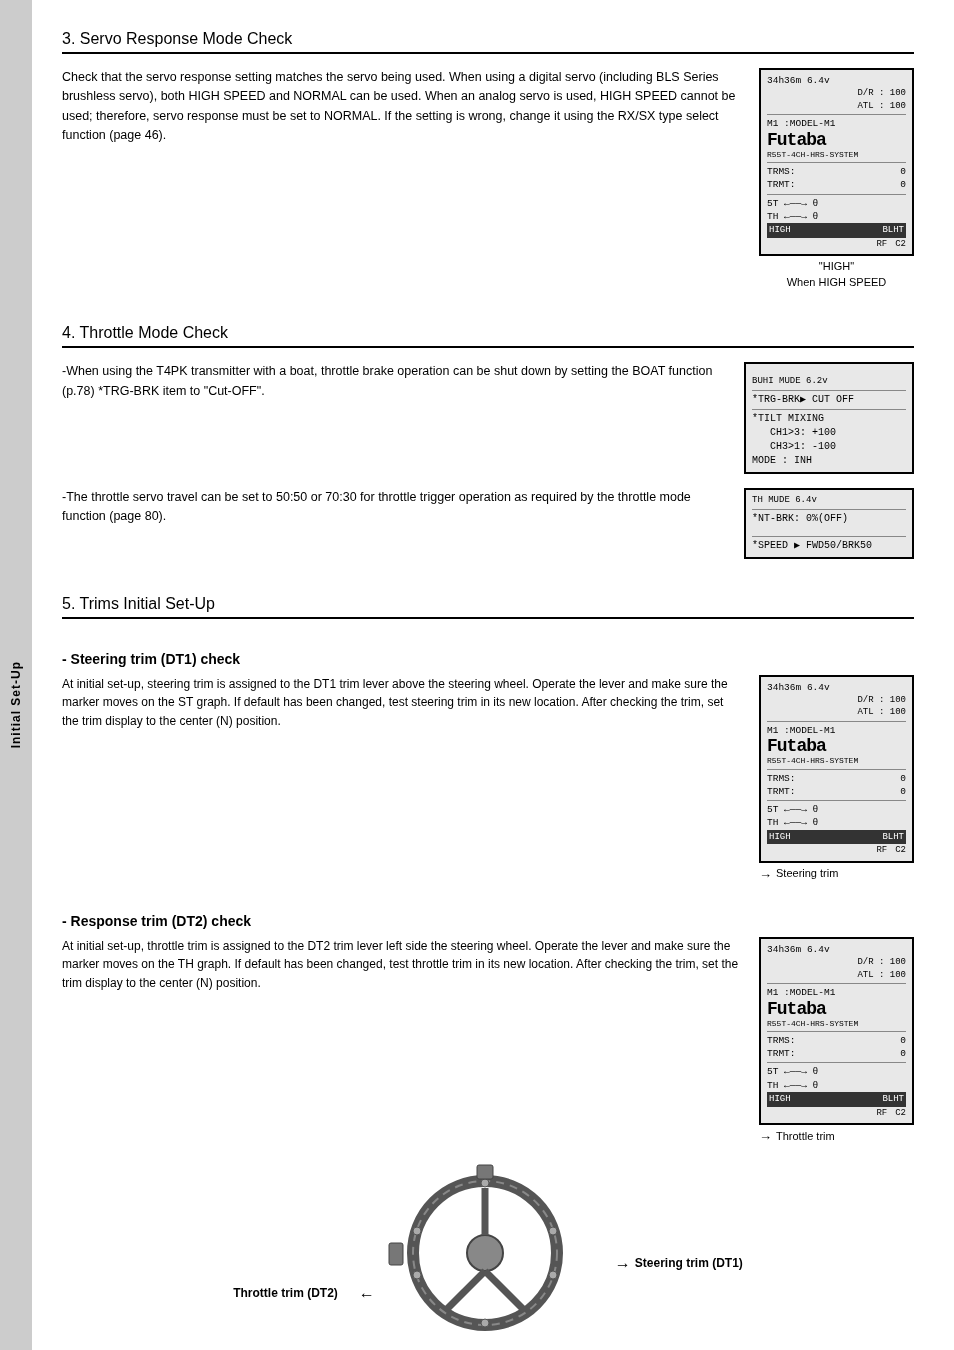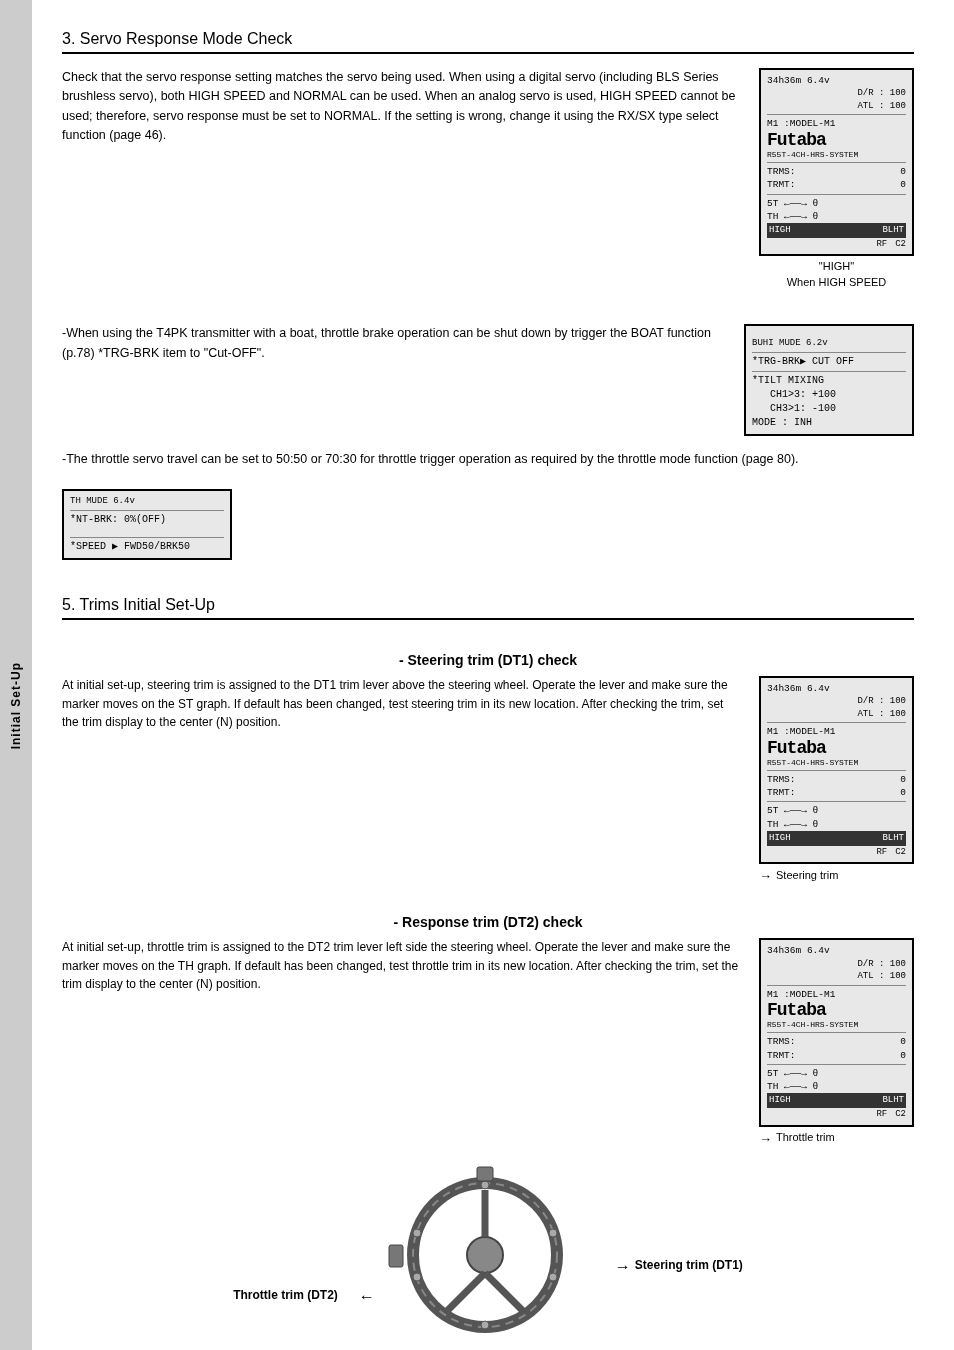--- a/index.html
+++ b/index.html
@@ -106,21 +106,20 @@
       letter-spacing: -1px;
       line-height: 1;
     }
 
     
     .subsection-heading {
       font-size: 14px;
       font-weight: bold;
       margin-bottom: 8px;
       margin-top: 32px;
-      text-align: center;
     }
 
     
     .page-number-box {
       position: absolute;
       bottom: 20px;
       left: 30px;
       background: #aaa;
       color: #000;
       font-size: 16px;
@@ -235,38 +234,39 @@
                 <span>C2</span>
             </div>
           </div>
           <div class="lcd-caption">"HIGH"</div>
           <div class="lcd-caption">When HIGH SPEED</div>
         </div>
       </div>
     </div>
 
     <div class="section">
+      <div class="section-heading">4. Throttle Mode Check</div>
 
       <div class="section-row">
-        <div class="section-text">-When using the T4PK transmitter with a boat, throttle brake operation can be shut down by trigger the BOAT function (p.78) *TRG-BRK item to "Cut-OFF".</div>
+        <div class="section-text">-When using the T4PK transmitter with a boat, throttle brake operation can be shut down by setting the BOAT function (p.78) *TRG-BRK item to "Cut-OFF".</div>
         <div class="section-image-col">
           <div class="lcd-screen">
             <div style="font-size:9px;margin-top:7px;">BUHI  MUDE      6.2v</div>
             <div class="lcd-divider"></div>
             <div>*TRG-BRK▶  CUT OFF</div>
             <div class="lcd-divider"></div>
             <div>*TILT MIXING</div>
             <div>&nbsp;&nbsp;&nbsp;CH1&gt;3:  +100</div>
             <div>&nbsp;&nbsp;&nbsp;CH3&gt;1:  -100</div>
             <div>MODE  :    INH</div>
           </div>
         </div>
       </div>
 
-      <div class="section-row" style="margin-top:14px;flex-direction:column;">
+      <div class="section-row" style="margin-top:14px;">
         <div class="section-text">-The throttle servo travel can be set to 50:50 or 70:30 for throttle trigger operation as required by the throttle mode function (page 80).</div>
         <div class="section-image-col">
           <div class="lcd-screen">
             <div style="font-size:9px;">TH MUDE         6.4v</div>
             <div class="lcd-divider"></div>
             <div>*NT-BRK:   0%(OFF)</div>
             <div style="height:8px;"></div>
             <div class="lcd-divider"></div>
             <div>*SPEED  ▶  FWD50/BRK50</div>
           </div>

